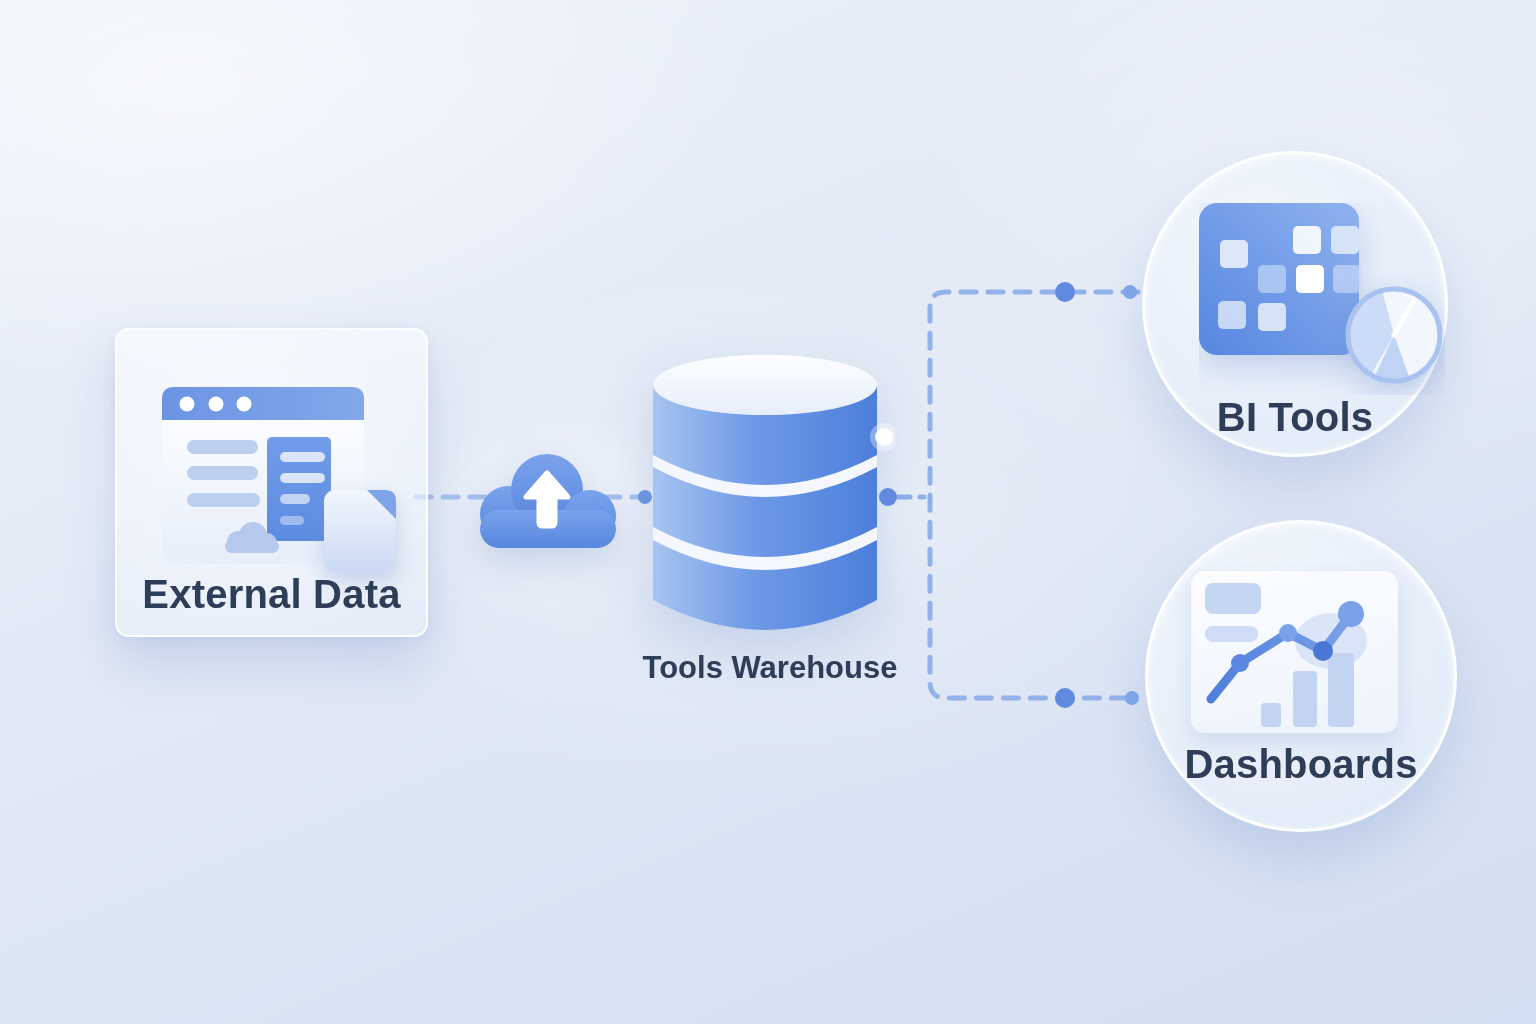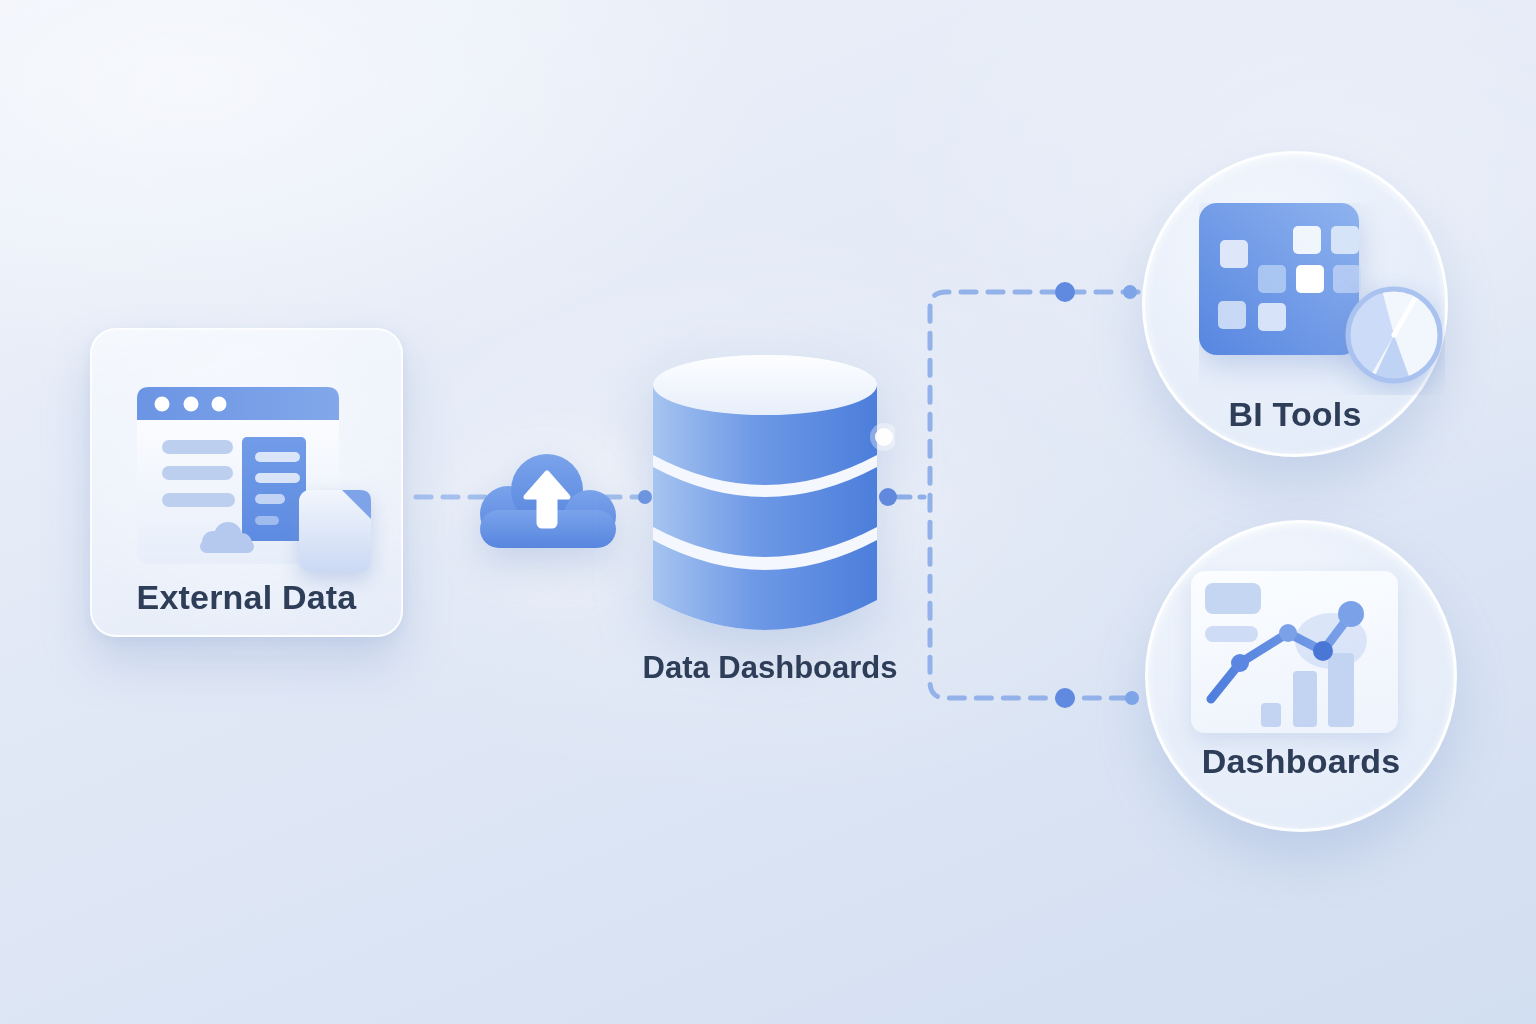--- a/index.html
+++ b/index.html
@@ -11,26 +11,26 @@
     position:relative;width:1536px;height:1024px;
     background:
       radial-gradient(900px 480px at 12% 8%, rgba(255,255,255,.55), transparent 65%),
       radial-gradient(820px 560px at 88% 18%, rgba(255,255,255,.30), transparent 60%),
       radial-gradient(700px 420px at 50% 50%, rgba(255,255,255,.28), transparent 70%),
       linear-gradient(158deg,#eef2fa 0%,#e2e9f6 42%,#d2def1 100%);
   }
   .glow{position:absolute;border-radius:50%;filter:blur(18px);background:radial-gradient(closest-side,rgba(255,255,255,.85),rgba(255,255,255,0));}
   .node-label{
     position:absolute;left:0;right:0;text-align:center;
-    color:#2e3d58;font-weight:600;font-size:34px;letter-spacing:.2px;
+    color:#2e3d58;font-weight:600;font-size:40px;letter-spacing:.2px;
   }
   
   .ext-card{
-    position:absolute;left:90px;top:328px;width:309px;height:305px;
-    border-radius:26px;
+    position:absolute;left:115px;top:328px;width:309px;height:305px;
+    border-radius:14px;
     background:linear-gradient(165deg,rgba(250,252,255,.72),rgba(232,239,250,.55));
     border:2px solid rgba(255,255,255,.85);
     box-shadow:0 26px 48px rgba(124,152,203,.28), 0 4px 12px rgba(140,165,210,.15);
   }
   .ext-card .node-label{bottom:18px;}
   
   .cloud-wrap{position:absolute;left:462px;top:440px;width:170px;height:120px;filter:drop-shadow(0 14px 22px rgba(96,131,196,.35));}
   
   .wh-wrap{position:absolute;left:645px;top:348px;width:250px;height:300px;filter:drop-shadow(0 18px 28px rgba(104,138,200,.32));}
   .wh-label{position:absolute;left:620px;top:650px;width:300px;text-align:center;color:#2e3d58;font-weight:600;font-size:31px;}
@@ -170,21 +170,21 @@
       <path d="M 8 37 Q 120 97 232 37 L 232 107 Q 120 167 8 107 Z" fill="url(#band)"></path>
       <path d="M 8 119 Q 120 179 232 119 L 232 179 Q 120 239 8 179 Z" fill="url(#band)"></path>
       <path d="M 8 192 Q 120 252 232 192 L 232 252 Q 120 312 8 252 Z" fill="url(#band)"></path>
 
       <ellipse cx="120" cy="37" rx="112" ry="30" fill="url(#topg)"></ellipse>
 
       <circle cx="239" cy="89" r="14" fill="#ffffff" opacity=".35"></circle>
       <circle cx="239" cy="89" r="9" fill="#ffffff" opacity=".95"></circle>
     </svg>
   </div>
-  <div class="wh-label node">Data Dashboards</div>
+  <div class="wh-label node">Tools Warehouse</div>
 
   <div class="big-circle bi-circle node">
     <svg class="icon-abs" style="left:54px;top:49px;" width="246" height="192" viewBox="0 0 246 192">
       <defs>
         <linearGradient id="board" x1="1" y1="0" x2="0" y2="1">
           <stop offset="0" stop-color="#8fb3ef"></stop>
             <stop offset="1" stop-color="#5786e0"></stop>
         </linearGradient>
       </defs>
       <g style="filter:drop-shadow(0 10px 16px rgba(104,138,200,.35));">

